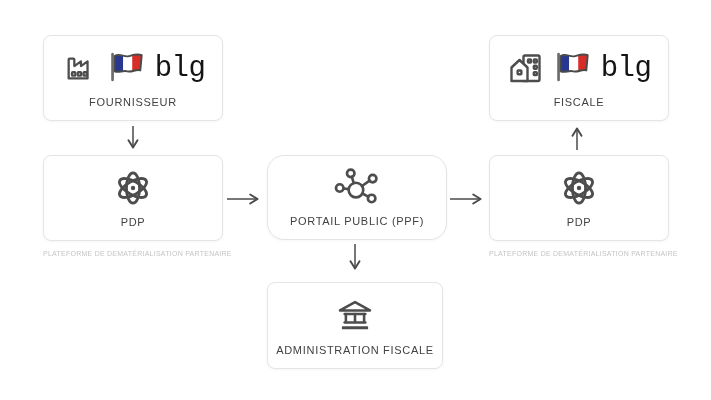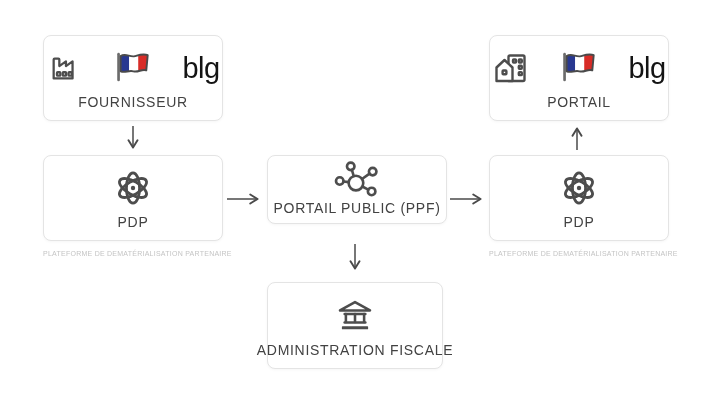--- a/index.html
+++ b/index.html
@@ -5,23 +5,23 @@
   html,body{margin:0;padding:0;background:#fff;}
   .canvas{
     position:relative;width:711px;height:400px;background:#ffffff;
     font-family:"Liberation Sans",sans-serif;overflow:hidden;
   }
   .node{
     position:absolute;background:#ffffff;border:1px solid #e4e4e4;border-radius:8px;
     box-shadow:0 1px 3px rgba(0,0,0,0.04);
     display:flex;flex-direction:column;align-items:center;box-sizing:border-box;
   }
-  .icons{flex:1;display:flex;align-items:center;justify-content:center;gap:30px;padding-top:4px;}
+  .icons{flex:1;display:flex;align-items:center;justify-content:center;gap:9px;padding-top:4px;font-family:Liberation Mono, monospace;}
   .label{
-    font-size:14px;line-height:12px;letter-spacing:.7px;color:#424242;
+    font-size:11px;line-height:12px;letter-spacing:.7px;color:#424242;
     padding-bottom:12px;white-space:nowrap;
   }
   .caption{
     position:absolute;width:180px;text-align:center;font-size:7px;line-height:9px;
     letter-spacing:.25px;color:#c4c4c4;white-space:nowrap;
   }
   .logo{font-size:29px;line-height:1;color:#141414;letter-spacing:-.5px;font-weight:500;}
   .arrows{position:absolute;left:0;top:0;pointer-events:none;}
   svg{display:block;}
 </style>
@@ -96,39 +96,39 @@
         <rect x="3.4" y="2" width="2.8" height="30" rx="1.4" fill="#6b6b6b"></rect>
         <g clip-path="url(#flagclip2)">
           <rect x="5" y="0" width="11" height="26" fill="#283891"></rect>
           <rect x="16" y="0" width="9.5" height="26" fill="#ffffff"></rect>
           <rect x="25.5" y="0" width="12" height="26" fill="#d82c27"></rect>
         </g>
         <path d="M7 5.5 C 12 2, 17 7, 22 5.5 C 27 4, 31 2.5, 35.5 4.5 L 34 20.5 C 29.5 18.5, 25.5 23, 20.5 21.5 C 15.5 20, 11.5 23.5, 7 21.5 Z" fill="none" stroke="#4a4a4a" stroke-width="2" stroke-linejoin="round"></path>
       </svg>
       <span class="logo">blg</span>
     </div>
-    <div class="label">PORTAIL</div>
+    <div class="label">FISCALE</div>
   </div>
 
   <div class="node" style="left:43px;top:155px;width:180px;height:86px;">
     <div class="icons">
       <svg width="46" height="46" viewBox="0 0 44 44">
         <g fill="none" stroke="#4d4d4d" stroke-width="2.7">
           <ellipse cx="22" cy="22" rx="14.5" ry="6.3" transform="rotate(90 22 22)"></ellipse>
           <ellipse cx="22" cy="22" rx="14.5" ry="6.3" transform="rotate(30 22 22)"></ellipse>
           <ellipse cx="22" cy="22" rx="14.5" ry="6.3" transform="rotate(150 22 22)"></ellipse>
         </g>
         <circle cx="22" cy="22" r="2.1" fill="#4d4d4d"></circle>
       </svg>
     </div>
     <div class="label">PDP</div>
   </div>
   <div class="caption" style="left:43px;top:249px;">PLATEFORME DE DEMATÉRIALISATION PARTENAIRE</div>
 
-  <div class="node" style="left:267px;top:155px;width:180px;height:69px;">
+  <div class="node" style="left:267px;top:155px;width:180px;height:85px;border-radius:17px;">
     <div class="icons">
       <svg width="46" height="42" viewBox="0 0 44 40">
         <g fill="none" stroke="#4d4d4d" stroke-width="2.5" stroke-linecap="round">
           <circle cx="21" cy="22" r="7"></circle>
           <circle cx="16" cy="6" r="3.6"></circle>
           <circle cx="5.5" cy="20" r="3.6"></circle>
           <circle cx="37" cy="11" r="3.6"></circle>
           <circle cx="36" cy="30" r="3.6"></circle>
           <line x1="18.9" y1="15.3" x2="17.1" y2="9.4"></line>
           <line x1="14.1" y1="21.1" x2="9.1" y2="20.5"></line>

